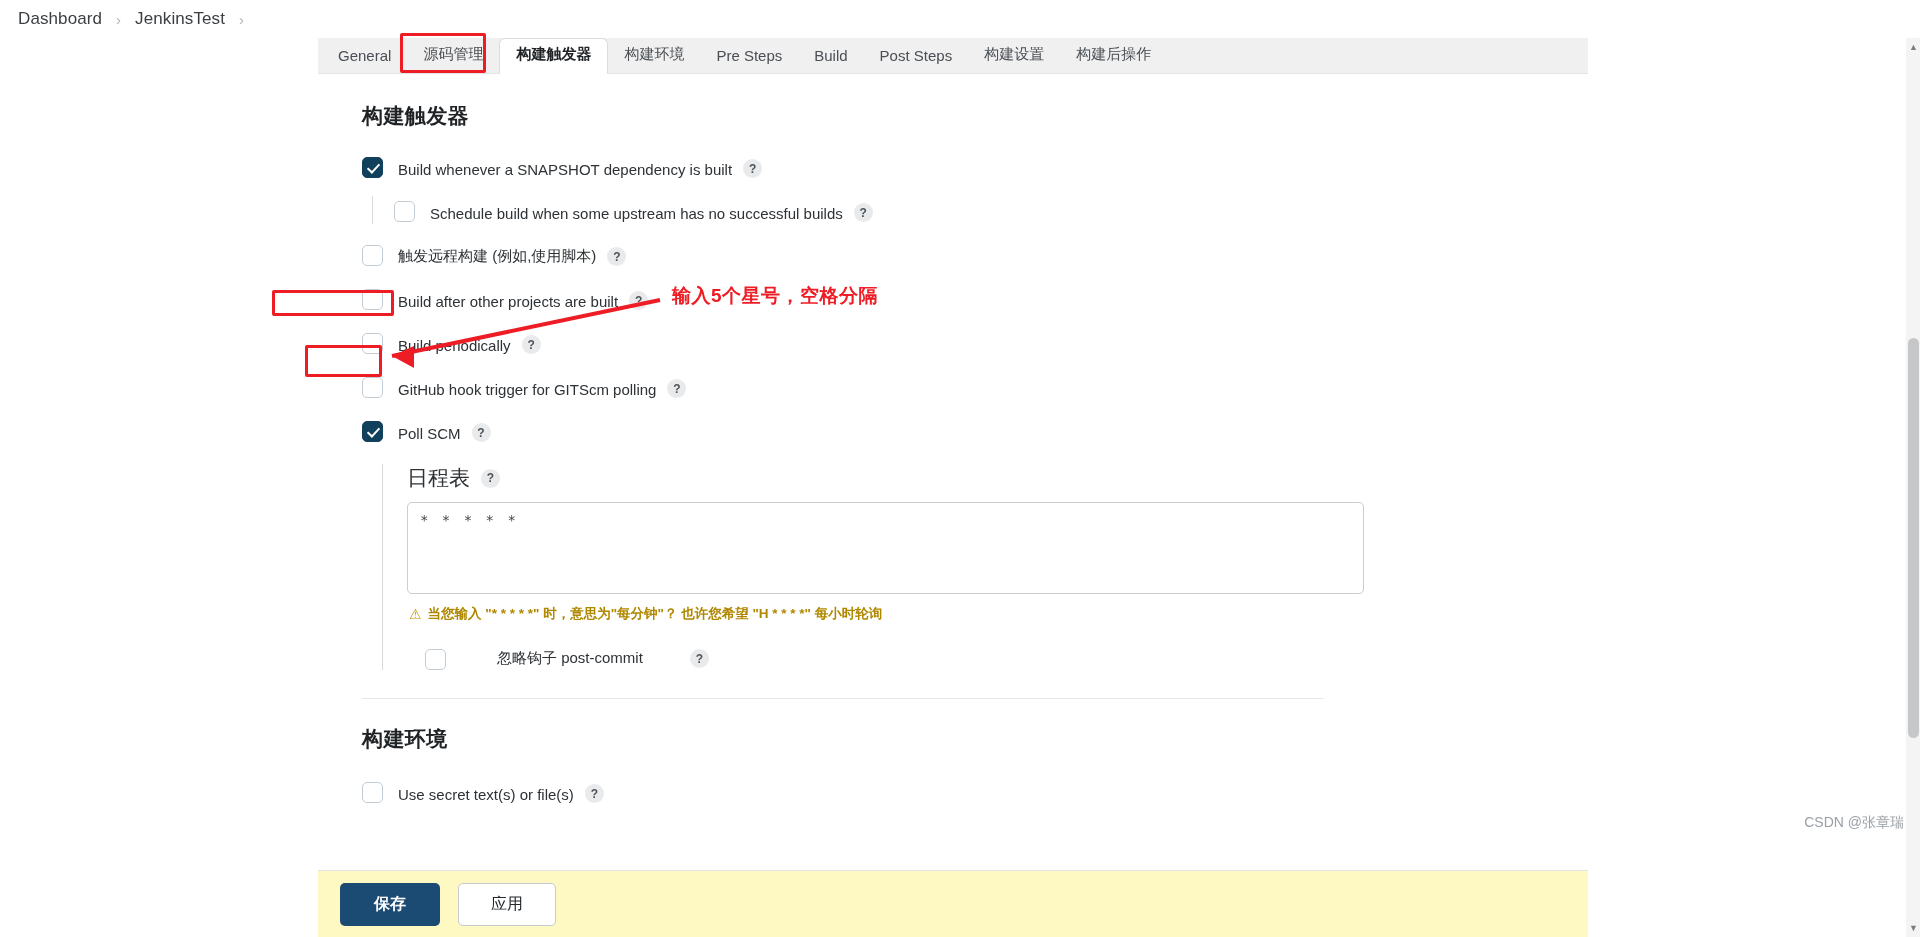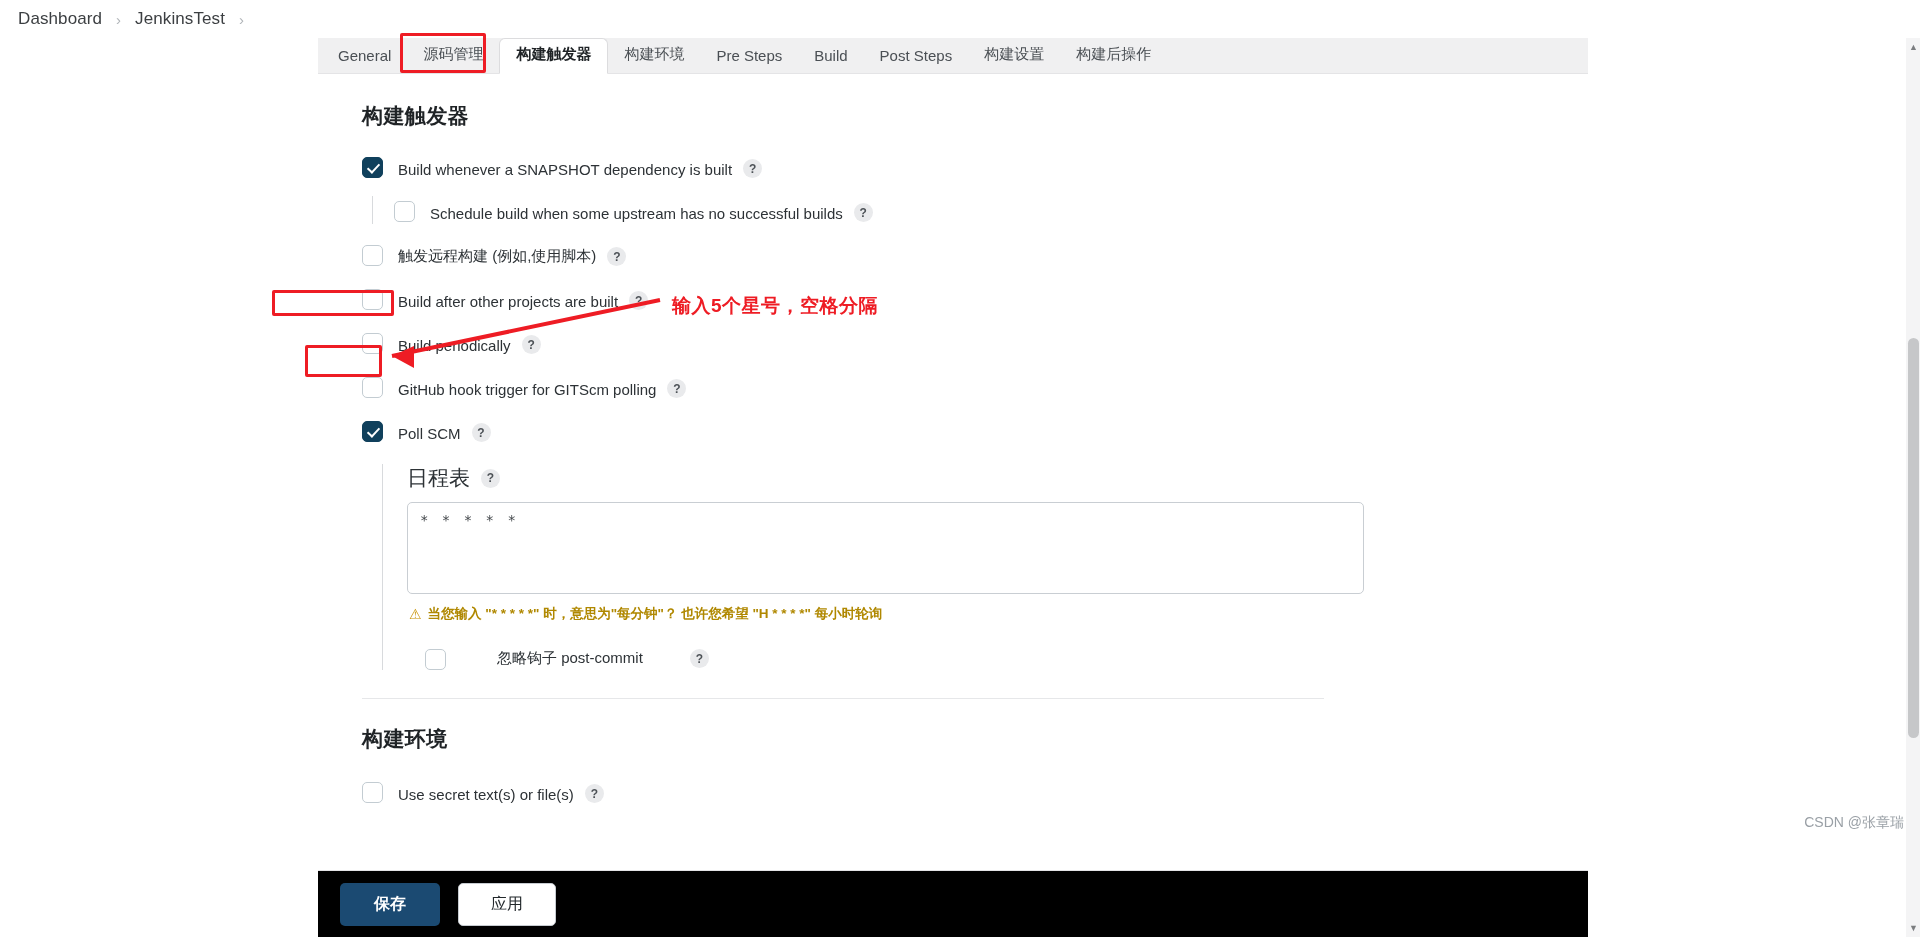--- a/index.html
+++ b/index.html
@@ -190,21 +190,21 @@
 
   hr.divider {
     border: none; border-top: 1px solid #e6e7e9;
     margin: 28px 0 26px 16px; width: 962px;
   }
 
   
   .actionbar {
     position: absolute; left: 318px; top: 870px;
     width: 1270px; height: 67px;
-    background: #000000;
+    background: #fef9c3;
     border-top: 1px solid #e4e4e6;
     display: flex; align-items: center;
     padding-left: 22px;
   }
   .btn-primary {
     background: #1b4a72; color: #ffffff;
     border: none; border-radius: 5px;
     font-size: 16px; font-weight: bold;
     padding: 11px 34px;
     margin-right: 18px;
@@ -383,17 +383,17 @@
 
   <div class="anno-box" style="left:400px; top:33px; width:86px; height:40px;"></div>
   <div class="anno-box" style="left:272px; top:290px; width:122px; height:26px;"></div>
   <div class="anno-box" style="left:305px; top:345px; width:77px; height:32px;"></div>
 
   <svg class="anno-svg">
     <line x1="660" y1="300" x2="392" y2="356" stroke="#ee1c24" stroke-width="4"></line>
     <polygon points="392,356 414,346 414,368" fill="#ee1c24"></polygon>
   </svg>
 
-  <div class="anno-text" style="left:672px; top:293px;">输入5个星号，空格分隔</div>
+  <div class="anno-text" style="left:672px; top:283px;">输入5个星号，空格分隔</div>
 
   <div class="watermark">CSDN @张章瑞</div>
 
 </div>
 
 </body></html>

